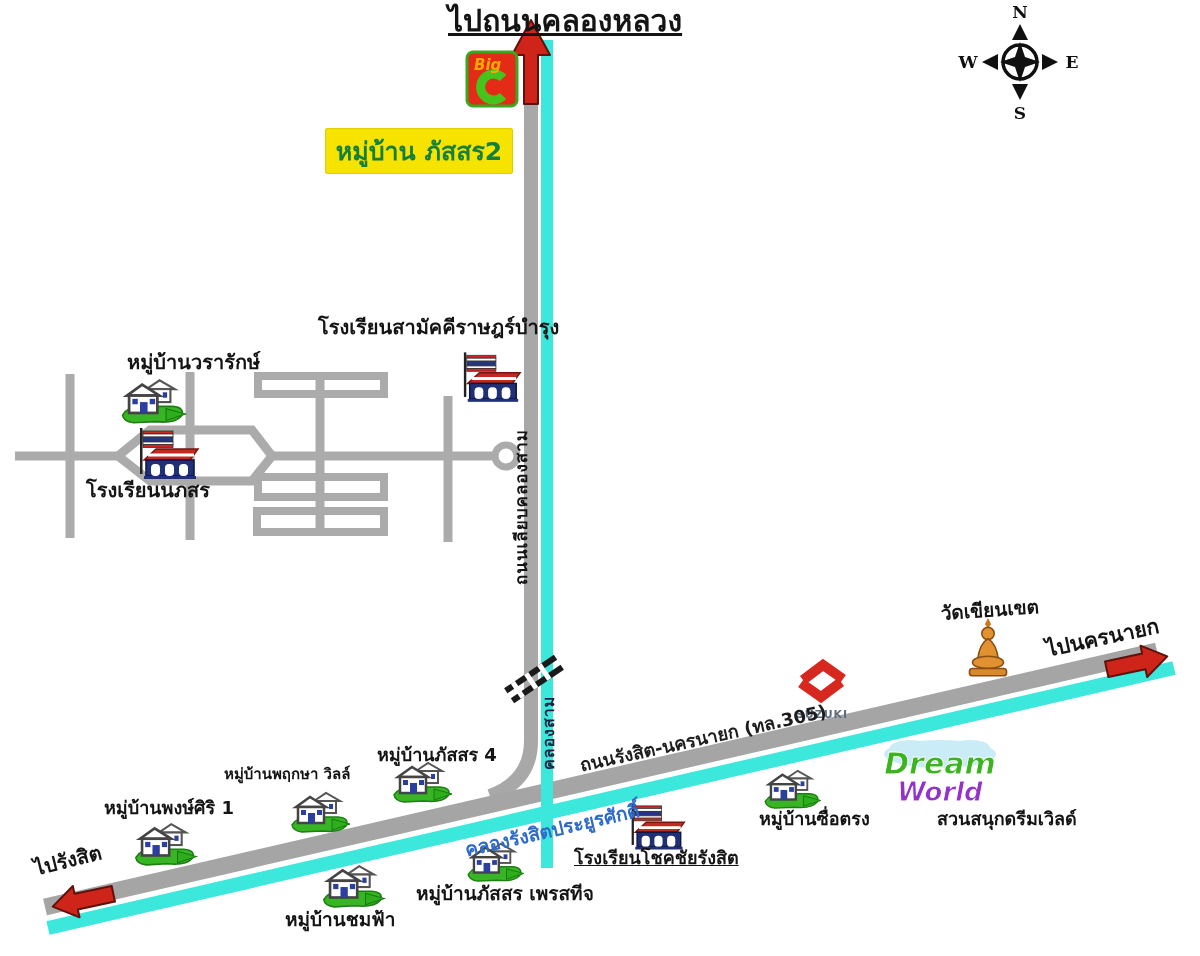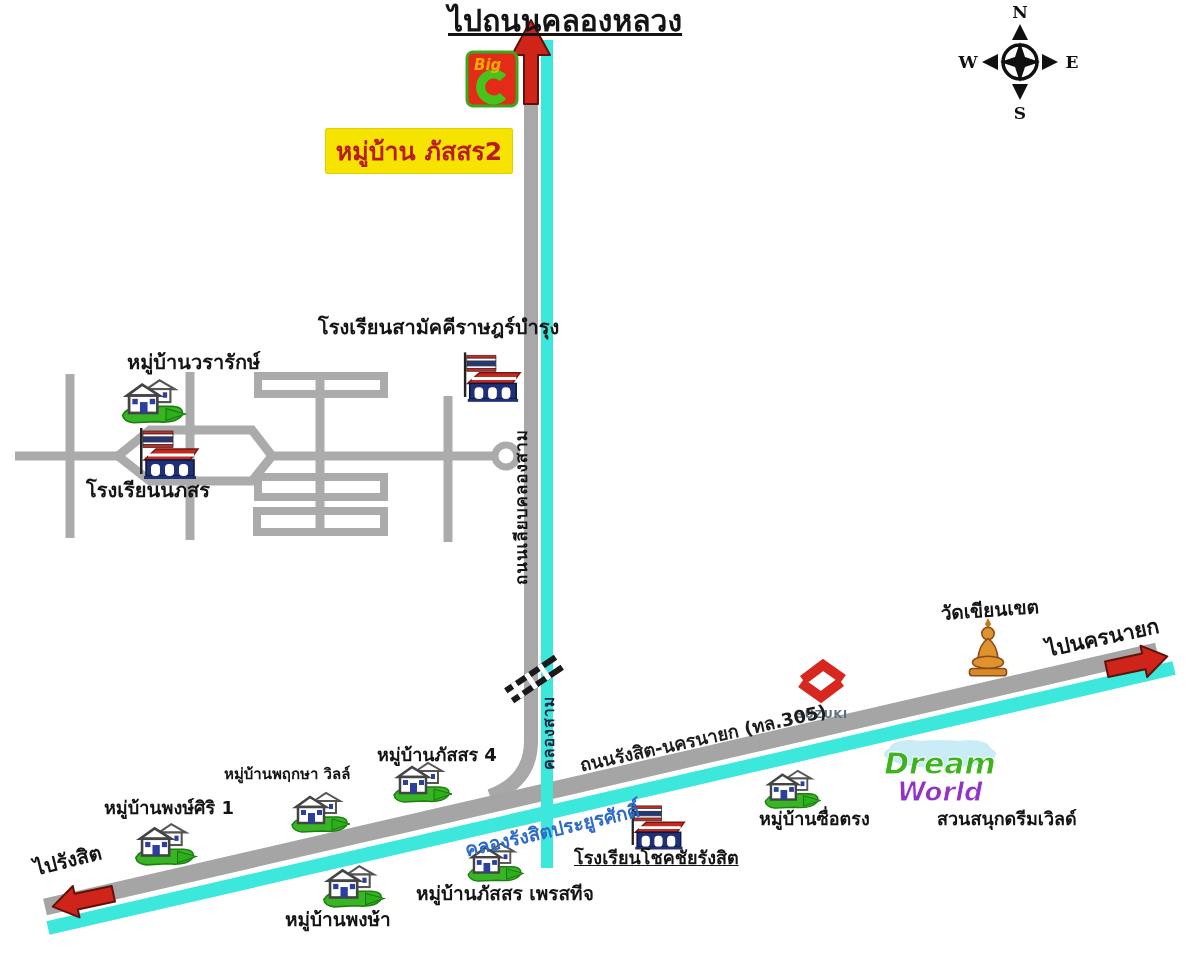--- a/index.html
+++ b/index.html
@@ -6,21 +6,21 @@
   #stage{position:relative;width:1200px;height:956px;background:#ffffff;overflow:hidden;
          font-family:"DejaVu Sans",sans-serif;}
   #map-svg{position:absolute;left:0;top:0;}
   .lbl{position:absolute;font-weight:bold;color:#141414;white-space:nowrap;line-height:1.15;
        font-family:"DejaVu Sans",sans-serif;}
   .rot{transform-origin:left top;}
   .vert{transform:rotate(-90deg);transform-origin:left top;letter-spacing:1px;}
   #highlight-box{position:absolute;left:325px;top:128px;width:188px;height:46px;
        background:#f6e400;border-radius:3px;display:flex;align-items:center;justify-content:center;
        box-shadow:0 0 0 1px #e0cf00 inset;}
-  #highlight-box span{color:#b91c1c;font-weight:bold;font-size:25px;}
+  #highlight-box span{color:#15803d;font-weight:bold;font-size:25px;}
   .blue{color:#2e6bc8;}
 </style>
 </head>
 <body>
 
 <div id="stage">
 
   <svg id="map-svg" width="1200" height="956" viewBox="0 0 1200 956">
     <defs>
       <symbol id="ic-house" viewBox="0 0 64 46">
@@ -163,21 +163,21 @@
   <div class="lbl rot" style="left:578px;top:756px;font-size:18px;color:#1d1d1d;transform:rotate(-12.5deg);">ถนนรังสิต-นครนายก (ทล.305)</div>
 
   <div class="lbl rot blue" style="left:463px;top:840px;font-size:19px;transform:rotate(-13deg);">คลองรังสิตประยูรศักดิ์</div>
 
   <div class="lbl" style="left:377px;top:745px;font-size:18px;">หมู่บ้านภัสสร 4</div>
 
   <div class="lbl" style="left:224px;top:766px;font-size:15px;">หมู่บ้านพฤกษา วิลล์</div>
 
   <div class="lbl" style="left:104px;top:798px;font-size:18px;">หมู่บ้านพงษ์ศิริ 1</div>
 
-  <div class="lbl" style="left:285px;top:909px;font-size:19px;">หมู่บ้านพงษ้า</div>
+  <div class="lbl" style="left:285px;top:909px;font-size:19px;">หมู่บ้านชมฟ้า</div>
 
   <div class="lbl" style="left:416px;top:883px;font-size:19px;">หมู่บ้านภัสสร เพรสทีจ</div>
 
   <div class="lbl" style="left:574px;top:848px;font-size:18px;text-decoration:underline;">โรงเรียนโชคชัยรังสิต</div>
 
   <div class="lbl" style="left:759px;top:809px;font-size:18px;">หมู่บ้านซื่อตรง</div>
 
   <div class="lbl" style="left:937px;top:809px;font-size:18px;">สวนสนุกดรีมเวิลด์</div>
 
   <div class="lbl rot" style="left:32px;top:858px;font-size:20px;transform:rotate(-14deg);">ไปรังสิต</div>

